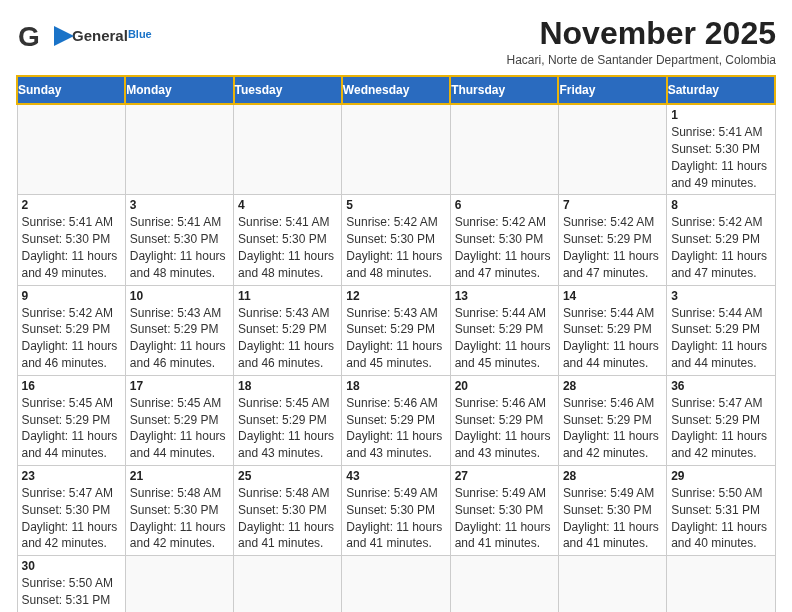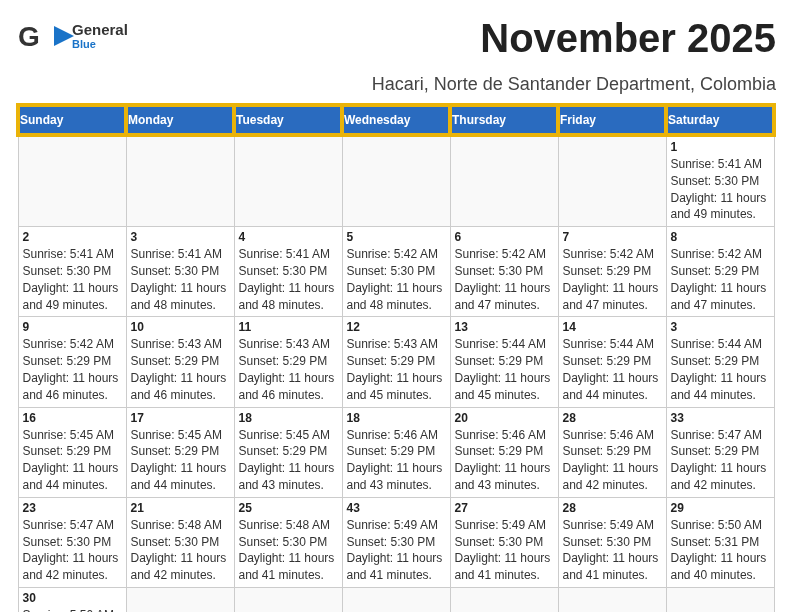--- a/index.html
+++ b/index.html
@@ -18,44 +18,44 @@
     }
     .logo {
       display: flex;
       flex-direction: column;
       align-items: flex-start;
     }
     .title-block {
       text-align: right;
     }
     .month-title {
-      font-size: 40px;
+      font-size: 32px;
       font-weight: bold;
       color: #222;
       line-height: 1.1;
     }
     .location {
-      font-size: 18px;
+      font-size: 12px;
       color: #444;
-      margin-top: 14px;
+      margin-top: 2px;
     }
     .calendar {
       width: 100%;
       border-collapse: collapse;
       margin-top: 8px;
       font-size: 11px;
     }
     .calendar thead tr th {
       background-color: #2a6bbf;
       color: #fff;
       padding: 6px 0;
       text-align: left;
       font-size: 12px;
       font-weight: bold;
-      border: 4px solid #eab308;
+      border: 2px solid #eab308;
     }
     .calendar tbody tr td {
       border: 1px solid #ccc;
       vertical-align: top;
       padding: 3px 4px;
       width: calc(100% / 7);
       min-height: 70px;
       height: 70px;
     }
     .day-number {
@@ -82,21 +82,21 @@
 <div class="header">
   <div class="logo">
     <div style="display:flex;align-items:center;gap:0px;">
       <div style="position:relative;width:60px;height:40px;">
         
         <svg width="60" height="40" viewBox="0 0 60 40">
           <text x="2" y="30" font-size="28" font-weight="bold" fill="#333" font-family="Arial">G</text>
           <polygon points="38,10 58,20 38,30" fill="#1a73c8"></polygon>
         </svg>
       </div>
-      <div style="display:flex;flex-direction:column;margin-left:-4px;">
+      <div style="display:flex;flex-direction:row;margin-left:-4px;">
         <span style="font-size:15px;font-weight:bold;color:#333;line-height:1.1;">General</span>
         <span style="font-size:11px;font-weight:bold;color:#1a73c8;line-height:1.1;">Blue</span>
       </div>
     </div>
   </div>
   <div class="title-block">
     <div class="month-title">November 2025</div>
     <div class="location">Hacari, Norte de Santander Department, Colombia</div>
   </div>
 </div>
@@ -268,21 +268,21 @@
 and 43 minutes.</div>
         </td>
         <td>
           <span class="day-number">28</span>
           <div class="day-info" style="white-space: pre-line;">Sunrise: 5:46 AM
 Sunset: 5:29 PM
 Daylight: 11 hours
 and 42 minutes.</div>
         </td>
         <td>
-          <span class="day-number">33</span>
+          <span class="day-number">36</span>
           <div class="day-info" style="white-space: pre-line;">Sunrise: 5:47 AM
 Sunset: 5:29 PM
 Daylight: 11 hours
 and 42 minutes.</div>
         </td>
       </tr>
       <tr>
         <td>
           <span class="day-number">23</span>
           <div class="day-info" style="white-space: pre-line;">Sunrise: 5:47 AM

